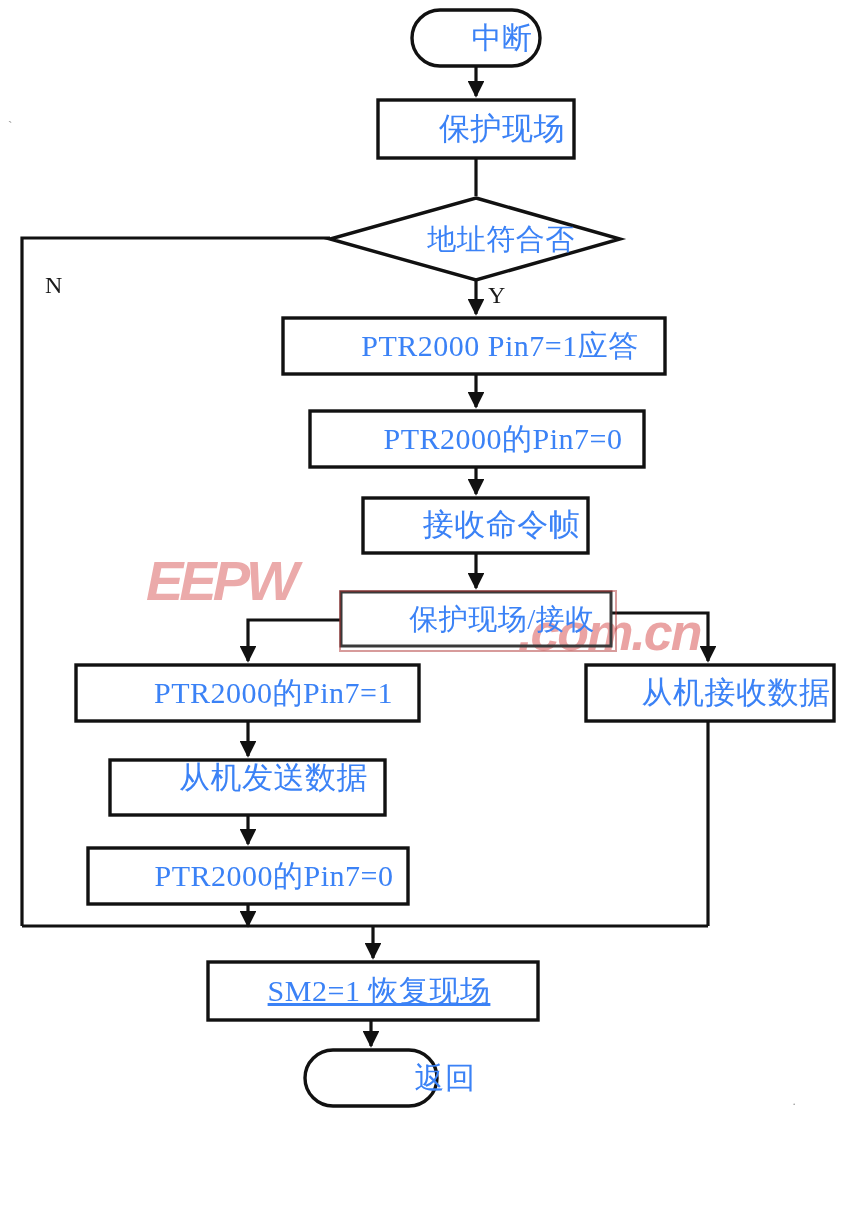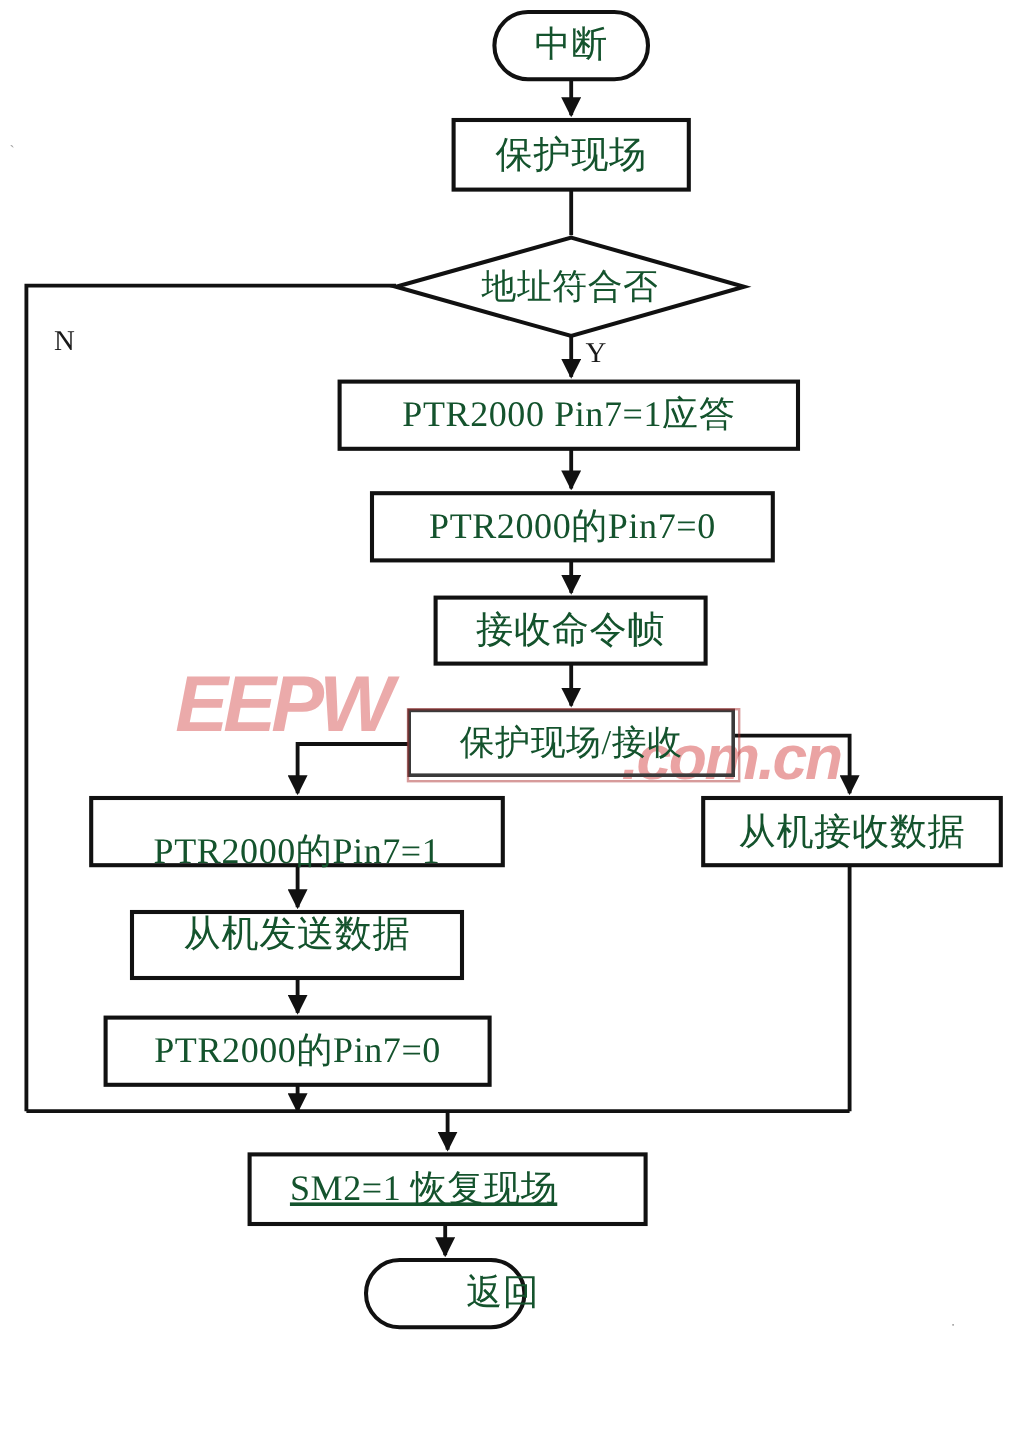--- a/index.html
+++ b/index.html
@@ -28,22 +28,23 @@
     width: 848px;
     height: 1212px;
   }
   .node-text {
     position: absolute;
     display: flex;
     align-items: center;
     justify-content: center;
     line-height: 1.05;
     white-space: nowrap;
-    color: #14532d;
+    color: #3b82f6;
     letter-spacing: 0.5px;
+    margin-left: 26px;
   }
   .cjk {
     font-family: "Liberation Serif", "DejaVu Serif", serif;
   }
   .branch-label {
     position: absolute;
     font-family: "Liberation Serif", "DejaVu Serif", serif;
     font-size: 24px;
     color: #1a1a1a;
   }
@@ -59,21 +60,21 @@
   }
   .watermark {
     position: absolute;
     pointer-events: none;
     user-select: none;
   }
   .wm-eepw {
     font-family: "Liberation Sans", "DejaVu Sans", sans-serif;
     font-weight: bold;
     font-style: italic;
-    font-size: 66px;
+    font-size: 56px;
     color: rgba(214, 78, 78, 0.48);
     letter-spacing: -4px;
   }
   .wm-cn {
     font-family: "Liberation Sans", "DejaVu Sans", sans-serif;
     font-weight: bold;
     font-style: italic;
     font-size: 52px;
     color: rgba(214, 78, 78, 0.52);
     letter-spacing: -2px;
@@ -191,21 +192,21 @@
   <div class="node-text cjk" style="left:330px; top:198px; width:290px; height:82px; font-size:29px;">地址符合否</div>
 
   <div class="node-text cjk" style="left:283px; top:318px; width:382px; height:56px; font-size:30px;">PTR2000 Pin7=1应答</div>
 
   <div class="node-text cjk" style="left:310px; top:411px; width:334px; height:56px; font-size:30px;">PTR2000的Pin7=0</div>
 
   <div class="node-text cjk" style="left:363px; top:498px; width:225px; height:55px; font-size:31px;">接收命令帧</div>
 
   <div class="node-text cjk" style="left:341px; top:592px; width:270px; height:54px; font-size:29px;">保护现场/接收</div>
 
-  <div class="node-text cjk" style="left:76px; top:682px; width:343px; height:56px; font-size:30px;">PTR2000的Pin7=1</div>
+  <div class="node-text cjk" style="left:76px; top:665px; width:343px; height:56px; font-size:30px;">PTR2000的Pin7=1</div>
 
   <div class="node-text cjk" style="left:110px; top:760px; width:275px; height:37px; font-size:31px;">从机发送数据</div>
 
   <div class="node-text cjk" style="left:88px; top:848px; width:320px; height:56px; font-size:30px;">PTR2000的Pin7=0</div>
 
   <div class="node-text cjk" style="left:586px; top:665px; width:248px; height:56px; font-size:31px;">从机接收数据</div>
 
   <div class="node-text cjk" style="left:208px; top:962px; width:290px; height:58px; font-size:30px;text-decoration:underline;">SM2=1 恢复现场</div>
 
   <div class="node-text cjk" style="left:305px; top:1050px; width:132px; height:56px; font-size:30px;padding-left:48px;">返回</div>

